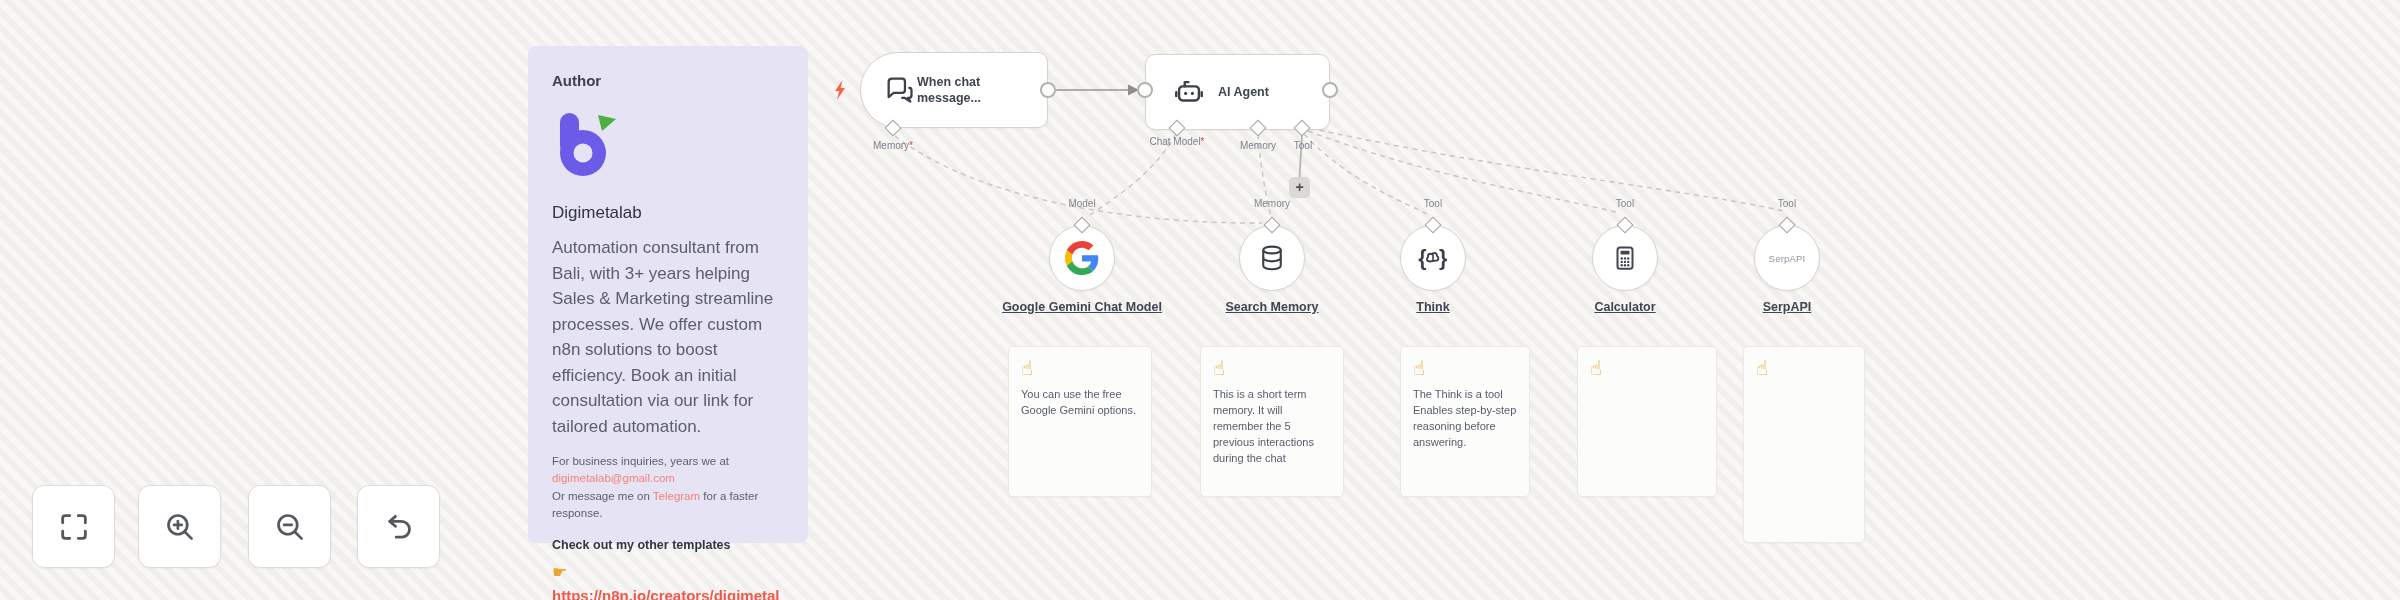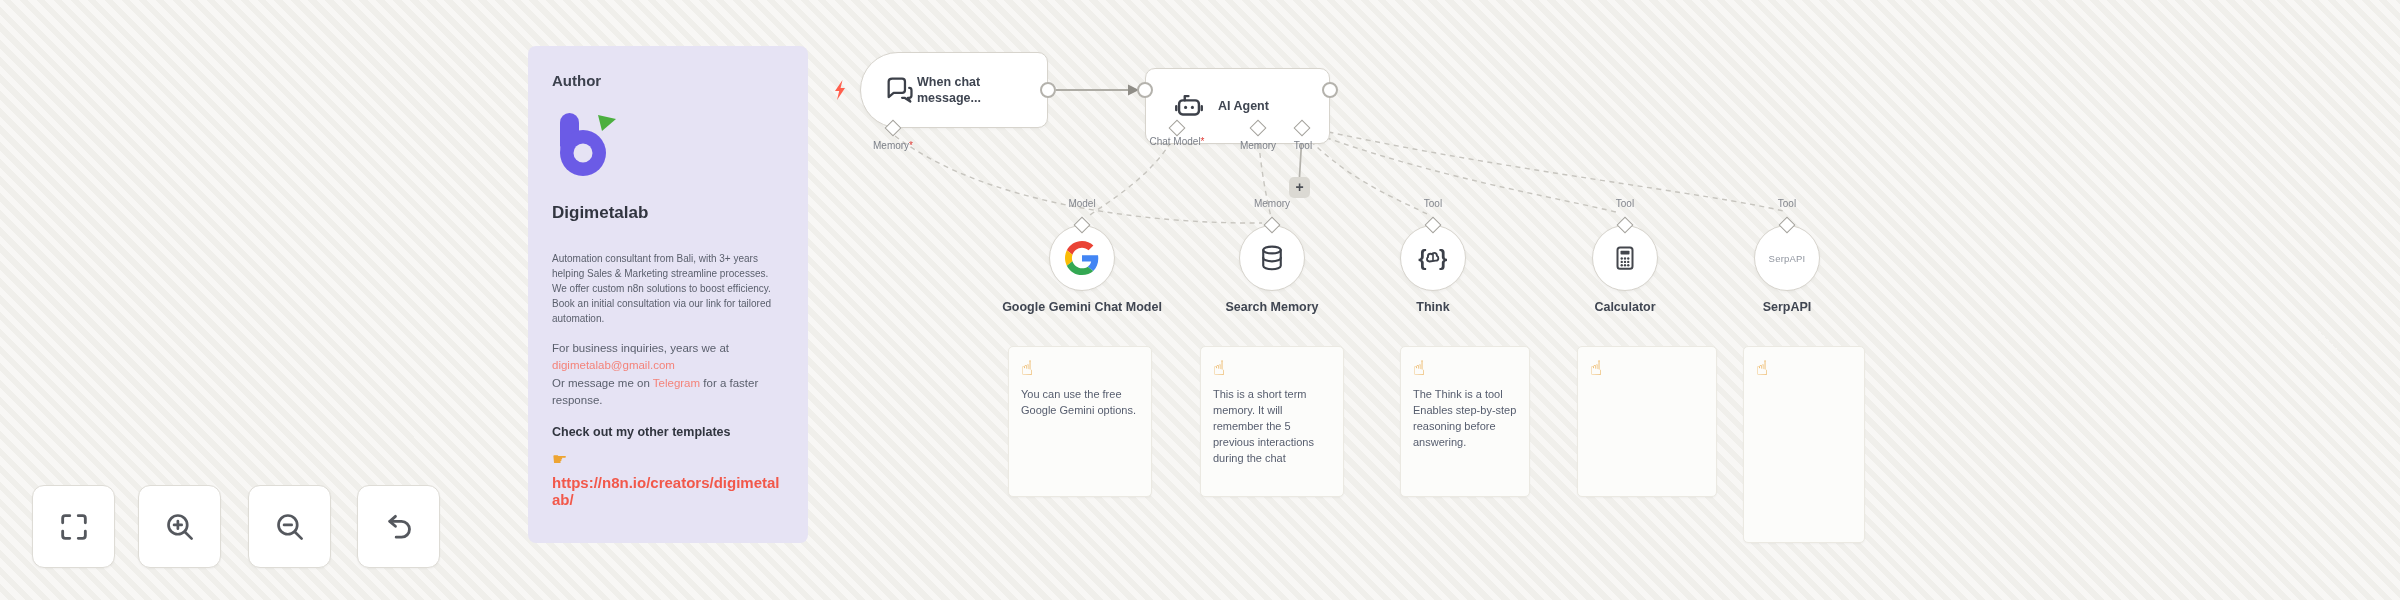--- a/index.html
+++ b/index.html
@@ -9,22 +9,22 @@
     background-color:#f6f5f2;
     background-image:repeating-linear-gradient(45deg,#f8f7f5 0px,#f8f7f5 6px,#f0efeb 6px,#f0efeb 12px);
   }
   
   .author-panel{
     position:absolute;left:528px;top:46px;width:280px;height:497px;
     background:#e6e3f4;border-radius:8px;box-sizing:border-box;padding:26px 24px;
   }
   .author-heading{font-size:15px;font-weight:700;color:#3c414d;}
   .author-logo{margin-top:22px;width:70px;height:66px;}
-  .author-name{margin-top:26px;font-size:17px;font-weight:700;color:#31353f;}
-  .author-bio{margin-top:28px;font-size:10px;line-height:1.5;color:#5a5f6c;}
+  .author-name{margin-top:26px;font-size:17px;font-weight:400;color:#31353f;}
+  .author-bio{margin-top:12px;font-size:17px;line-height:1.5;color:#5a5f6c;}
   .author-contact{margin-top:14px;font-size:11.5px;line-height:1.5;color:#5a5f6c;}
   .link-salmon{color:#f4837a;text-decoration:none;cursor:pointer;}
   .templates-heading{margin-top:16px;font-size:12.5px;font-weight:700;color:#31353f;}
   .pointer-glyph{margin-top:10px;font-size:17px;color:#eda432;}
   .templates-url{margin-top:4px;font-size:15px;font-weight:700;color:#f2584a;text-decoration:none;display:inline-block;cursor:pointer;word-break:break-all;}
   
   .node{
     position:absolute;background:#fff;border:1.7px solid #d7d4cd;
     box-sizing:border-box;display:flex;align-items:center;
     box-shadow:0 1px 3px rgba(60,60,55,.05);cursor:pointer;
@@ -33,21 +33,21 @@
   .port{position:absolute;width:16px;height:16px;border-radius:50%;background:#fff;border:2px solid #b4b2ac;box-sizing:border-box;cursor:crosshair;}
   .diamond{position:absolute;width:12px;height:12px;background:#fff;border:1.7px solid #a3a19b;box-sizing:border-box;transform:rotate(45deg);cursor:crosshair;}
   .conn-label{position:absolute;width:90px;text-align:center;font-size:10px;color:#7c8089;}
   .req{color:#e03c36;}
   .circle-node{
     position:absolute;width:66px;height:66px;border-radius:50%;background:#fff;
     border:1.7px solid #d7d4cd;box-sizing:border-box;display:flex;align-items:center;justify-content:center;
     box-shadow:0 1px 3px rgba(60,60,55,.05);cursor:pointer;
   }
   .type-label{position:absolute;width:80px;text-align:center;font-size:10px;color:#83868e;}
-  .sub-name{position:absolute;width:170px;text-align:center;font-size:12.5px;font-weight:600;color:#3f4551;line-height:1.25;}
+  .sub-name{position:absolute;width:170px;text-align:center;font-size:12.5px;font-weight:600;color:#3f4551;line-height:1.25;text-decoration:underline;}
   .serp-inner{font-size:9.5px;color:#9196a0;letter-spacing:.2px;}
   .plus-btn{
     position:absolute;left:1289px;top:177px;width:21px;height:21px;border-radius:5px;
     background:#dbd9d3;color:#4d5056;font-size:14px;font-weight:700;line-height:21px;text-align:center;cursor:pointer;
   }
   
   .note{
     position:absolute;background:#fcfcfa;border:1px solid #ebe9e2;border-radius:5px;
     box-sizing:border-box;padding:11px 12px;box-shadow:0 1px 2px rgba(60,60,55,.04);cursor:pointer;
   }
@@ -120,21 +120,21 @@
       <path d="M18.5 10.5q1.6 0 1.6 1.6v3.8q0 1.6-1.6 1.6h-.9l1.7 2.7-4.1-2.7h-1.7"></path>
     </svg>
     <div class="node-label" style="width:82px;">When chat message...</div>
   </div>
   <div class="port" style="left:1040px;top:82px;"></div>
   <div class="diamond" style="left:887px;top:122px;"></div>
   <div class="conn-label" style="left:848px;top:140px;">
     <span>Memory</span><span class="req">*</span>
   </div>
 
-  <div class="node" style="left:1145px;top:68px;width:185px;height:76px;border-radius:10px;padding-left:26px;">
+  <div class="node" style="left:1145px;top:54px;width:185px;height:76px;border-radius:10px;padding-left:26px;">
     <svg width="34" height="34" viewBox="0 0 24 24" fill="none" stroke="#3c4049" stroke-width="1.7" stroke-linejoin="round" stroke-linecap="round">
       <rect x="5" y="8" width="14" height="10" rx="2.6"></rect>
       <circle cx="9.6" cy="13" r="1.1" fill="#3c4049" stroke="none"></circle>
       <circle cx="14.4" cy="13" r="1.1" fill="#3c4049" stroke="none"></circle>
       <path d="M9 8V5h2.6"></path>
       <path d="M3 12.2v2.6M21 12.2v2.6"></path>
     </svg>
     <div class="node-label" style="margin-left:12px;">AI Agent</div>
   </div>
   <div class="port" style="left:1137px;top:82px;"></div>

